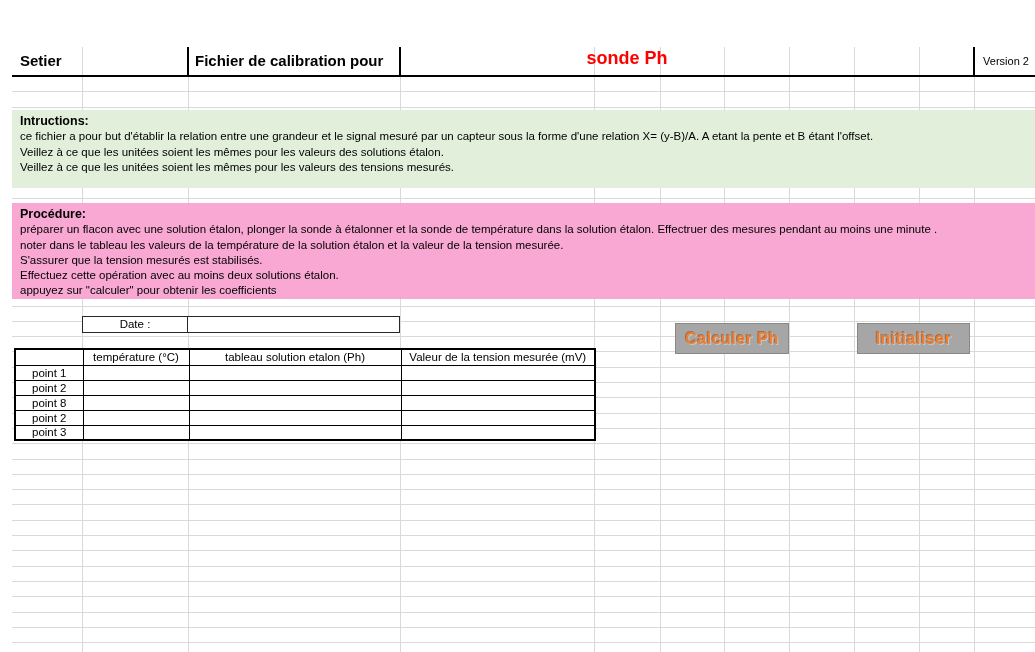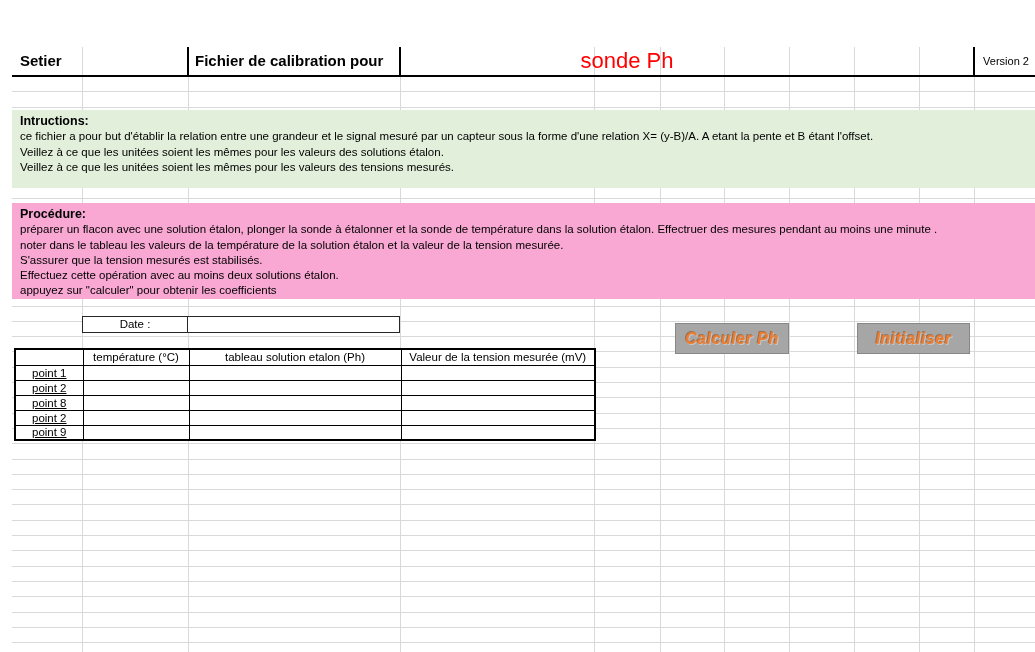--- a/index.html
+++ b/index.html
@@ -16,50 +16,50 @@
     border-bottom:1px solid #d9d9d9;
   }
   .vline{position:absolute;top:0;width:1px;height:607px;background:#d9d9d9;}
   .sheet-right-border{position:absolute;left:1027px;top:0;width:2px;height:608px;background:#1f1f1f;}
   
   .titlebar{position:absolute;left:0;top:0;width:1029px;height:30px;border-bottom:2px solid #000;box-sizing:border-box;}
   .t-setier{position:absolute;left:8px;top:5px;font-size:15px;font-weight:bold;white-space:nowrap;}
   .t-fichier{position:absolute;left:183px;top:5px;font-size:15px;font-weight:bold;white-space:nowrap;}
   .t-sep{position:absolute;top:0;width:2px;height:28px;background:#000;}
   .t-sonde{position:absolute;left:388px;top:1px;width:454px;text-align:center;
-    font-size:22px;font-weight:normal;color:#FF0000;white-space:nowrap;}
+    font-size:18px;font-weight:bold;color:#FF0000;white-space:nowrap;}
   .t-version{position:absolute;left:963px;top:8px;width:62px;text-align:center;font-size:11px;white-space:nowrap;}
   
   .section{position:absolute;left:0;width:1029px;box-sizing:border-box;padding:4px 0 0 8px;}
   .sec-instructions{top:63px;height:78px;background:#E2EFDA;}
   .sec-procedure{top:156px;height:96px;background:#f9a8d4;}
   .sec-heading{font-size:12.5px;font-weight:bold;line-height:15.3px;white-space:nowrap;}
   .sec-line{font-size:11.5px;line-height:15.3px;white-space:nowrap;}
   
   .datebox{position:absolute;left:70px;top:269px;height:17px;display:flex;z-index:3;}
   .date-label{width:106px;box-sizing:border-box;border:1.5px solid #262626;
     font-size:11.5px;text-align:center;line-height:14px;background:#fff;}
   .date-value{width:212px;box-sizing:border-box;border:1.5px solid #262626;border-left:none;background:#fff;}
   
   .xlbutton{position:absolute;top:276px;height:31px;background:#A6A6A6;border:1px solid #888888;
     box-sizing:border-box;display:flex;align-items:center;justify-content:center;
     font-size:16px;font-weight:bold;color:#ED7D31;cursor:pointer;z-index:5;
     text-shadow:1px 1px 0 rgba(255,255,255,0.35), -1px -1px 0 rgba(150,70,10,0.55);
-    letter-spacing:0.5px;font-style:italic;}
+    letter-spacing:0.5px;}
   .btn-calculer{left:663px;width:114px;}
   .btn-initialiser{left:845px;width:113px;}
   
   table.calib{position:absolute;left:2px;top:301px;border-collapse:collapse;table-layout:fixed;z-index:2;
     border:2px solid #000;padding-left:40px;}
   table.calib td{border:1px solid #000;font-size:11.5px;text-align:center;padding:0;
     overflow:hidden;white-space:nowrap;background:#fff;}
   table.calib tr{height:15px;}
   table.calib tr.hdr{height:16px;}
   td.ycell{background:#FFFF00;}
-  td.rowlabel{background:#fff;text-decoration:underline;}
+  td.rowlabel{background:#fff;}
   
   .copyright{position:absolute;left:20px;top:611px;font-size:28px;color:#c2410c;white-space:nowrap;}
 </style>
 </head>
 <body>
 
 <div id="sheet">
 
   <div class="gridbg"></div>
   <div>
@@ -142,21 +142,21 @@
       <td class="ycell"></td>
       <td class="ycell"></td>
     </tr>
     <tr>
       <td class="rowlabel">point 2</td>
       <td class="ycell"></td>
       <td class="ycell"></td>
       <td class="ycell"></td>
     </tr>
     <tr>
-      <td class="rowlabel">point 9</td>
+      <td class="rowlabel">point 3</td>
       <td class="ycell"></td>
       <td class="ycell"></td>
       <td class="ycell"></td>
     </tr>
   </tbody>
     </table>
 
   <div class="copyright">© INRAE</div>
 
 </div>

